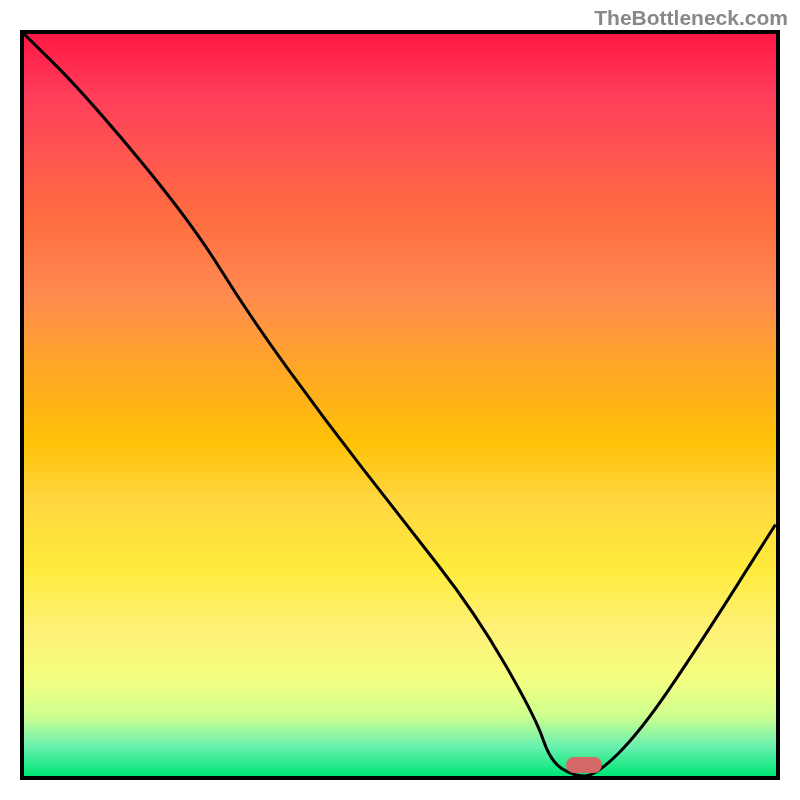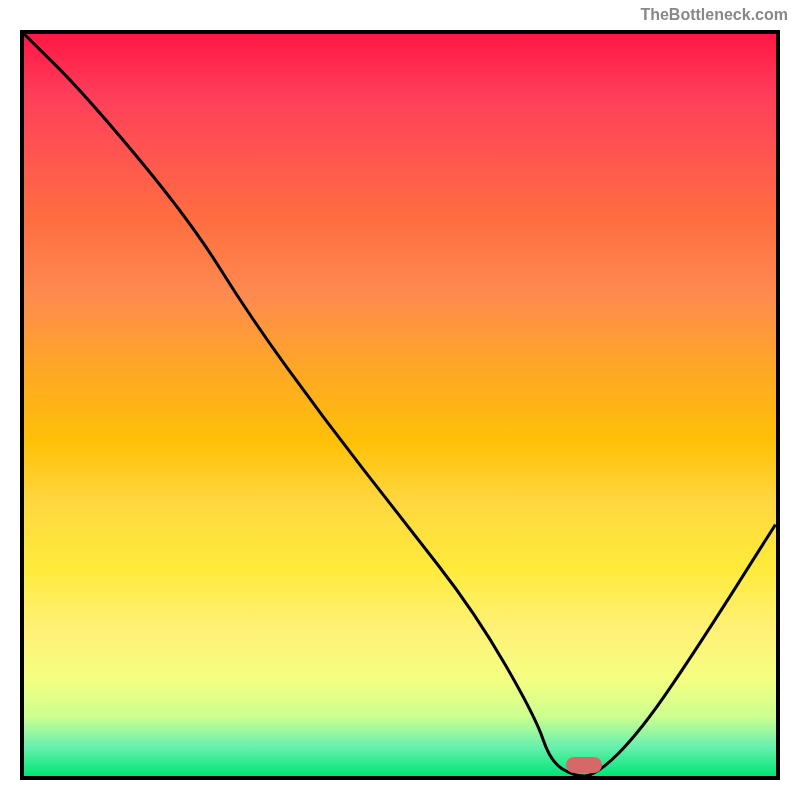--- a/index.html
+++ b/index.html
@@ -7,21 +7,21 @@
     width: 800px;
     height: 800px;
     background: #ffffff;
     position: relative;
     font-family: Arial, sans-serif;
   }
   .watermark {
     position: absolute;
     top: 6px;
     right: 12px;
-    font-size: 16px;
+    font-size: 21px;
     font-weight: bold;
     color: #888888;
     z-index: 10;
   }
   .chart-container {
     position: absolute;
     top: 30px;
     left: 20px;
     width: 760px;
     height: 750px;

